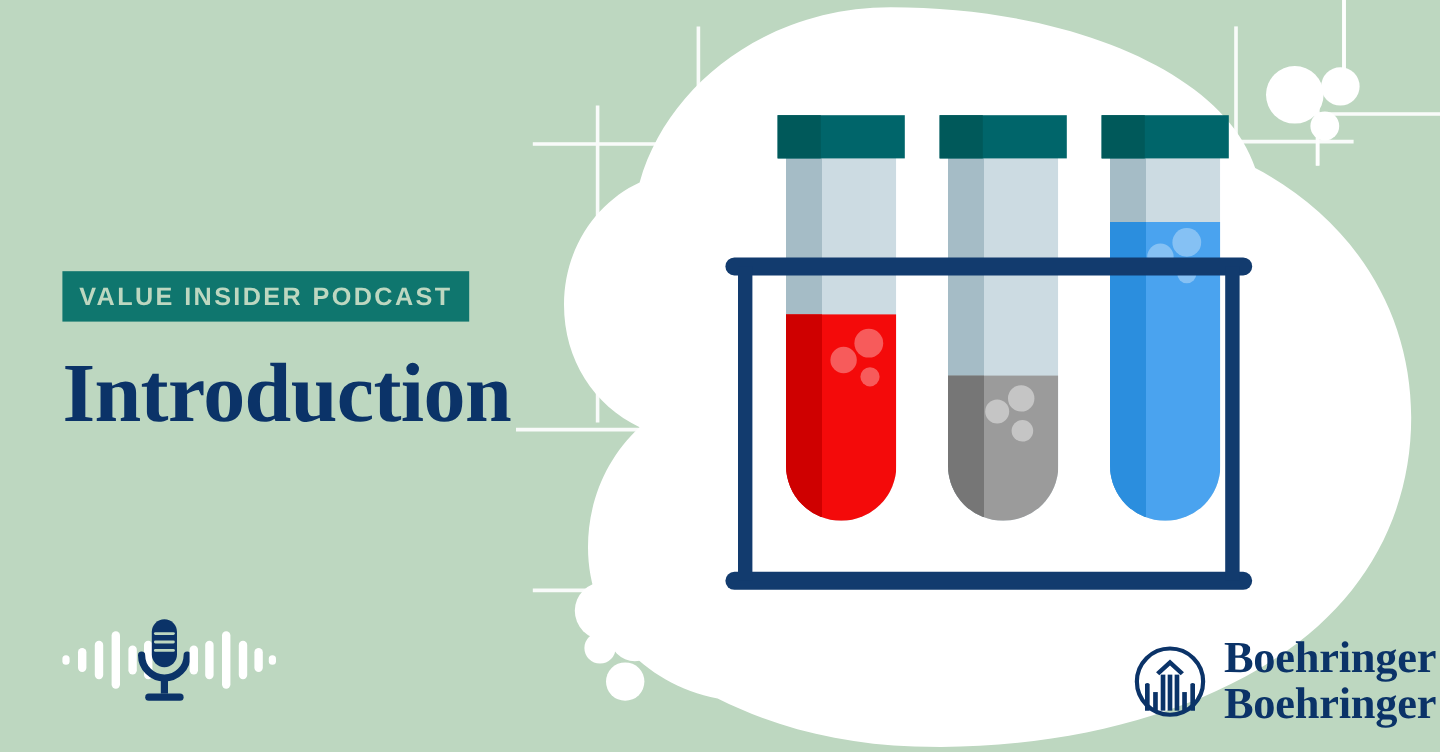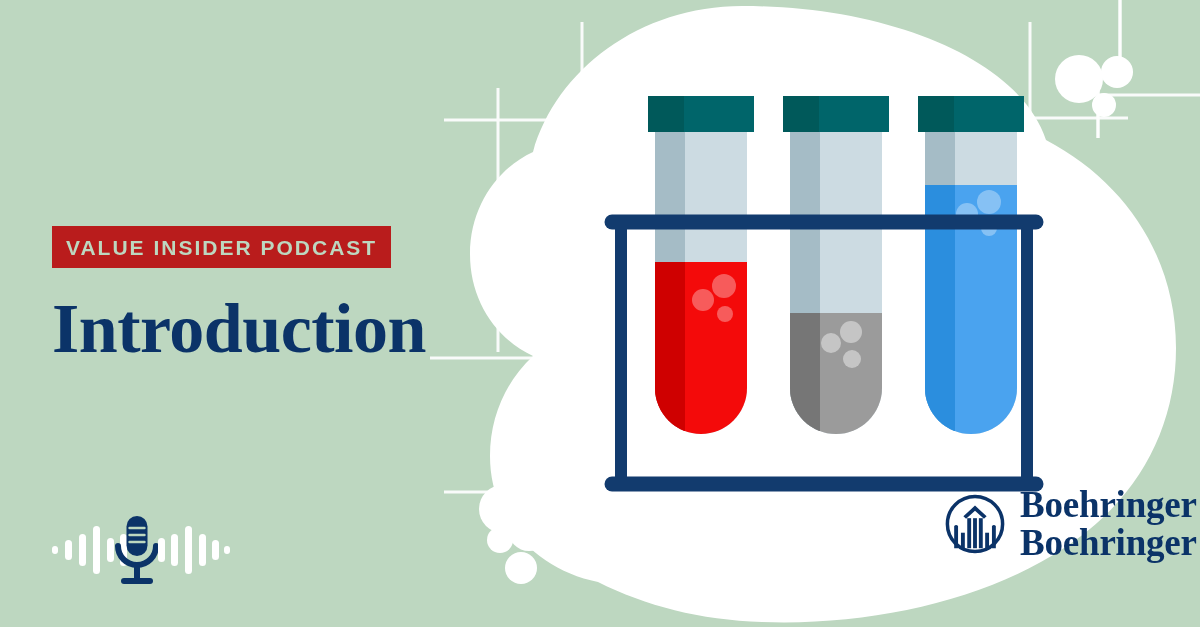--- a/index.html
+++ b/index.html
@@ -27,21 +27,21 @@
   
   #text-column {
     position: absolute;
     left: 52px;
     top: 226px;
     width: 420px;
     z-index: 40;
   }
   #eyebrow-badge {
     display: inline-block;
-    background: #b91c1c;
+    background: #0f766e;
     color: #bdd7c0;
     font-family: "Liberation Sans", sans-serif;
     font-size: 21px;
     font-weight: 700;
     letter-spacing: 2.0px;
     line-height: 1;
     padding: 11px 14px 10px 14px;
     white-space: nowrap;
   }
   #episode-title {
@@ -62,21 +62,21 @@
     top: 508px;
     width: 186px;
     height: 84px;
     z-index: 40;
   }
 
   
   #brand-logo {
     position: absolute;
     left: 944px;
-    top: 484px;
+    top: 528px;
     width: 216px;
     height: 80px;
     z-index: 40;
     display: flex;
     align-items: center;
     gap: 14px;
   }
   #brand-logo-mark { flex: 0 0 auto; }
   #brand-logo-wordmark {
     color: #0b3368;

